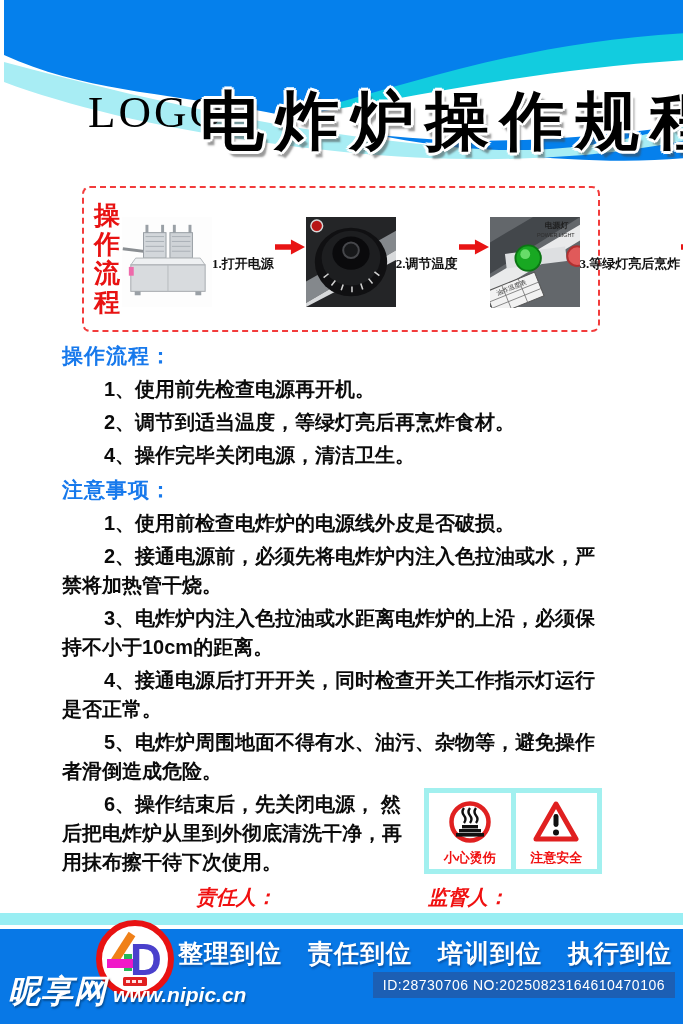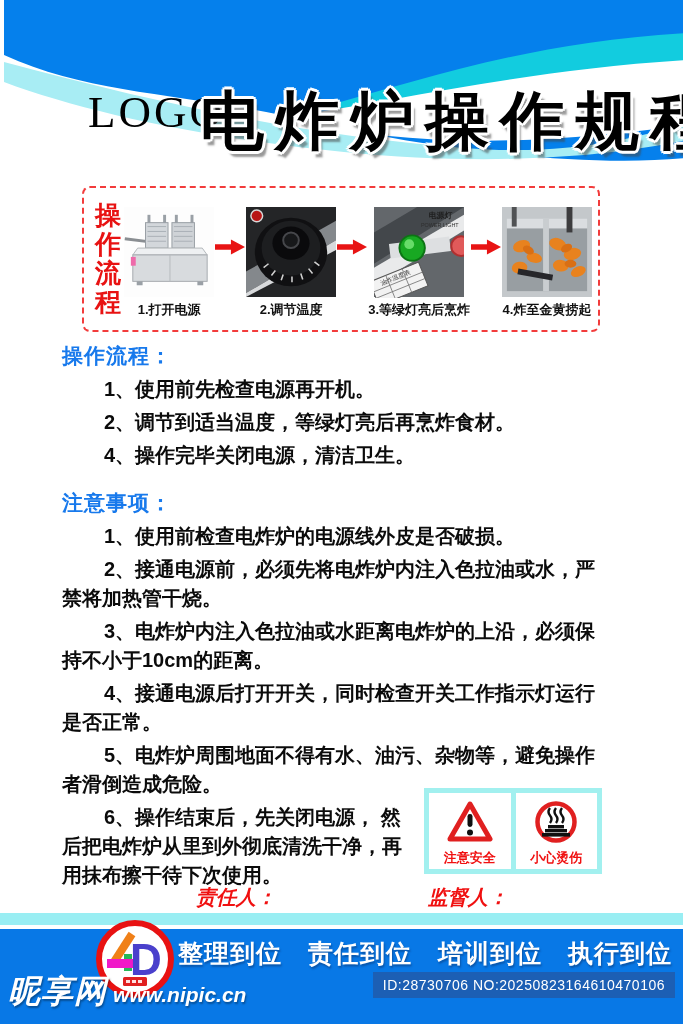--- a/index.html
+++ b/index.html
@@ -25,28 +25,28 @@
   
   .flow-box{
     position:absolute;left:82px;top:186px;width:518px;height:146px;
     border:2px dashed #f23c3c;border-radius:8px;background:#fff;
     display:flex;align-items:center;padding:4px 6px;box-sizing:border-box;
   }
   .flow-side-label{
     width:30px;font-size:26px;line-height:29px;font-weight:900;color:#e81212;
     word-break:break-all;text-align:center;margin:0 2px 0 4px;
   }
-  .flow-step{display:flex;flex-direction:column;align-items:center;margin-top:6px;}
+  .flow-step{display:flex;flex-direction:row;align-items:center;margin-top:6px;}
   .flow-img{width:90px;height:92px;overflow:hidden;}
-  .flow-caption{font-size:13px;font-weight:700;color:#111;white-space:nowrap;margin-top:3px;}
+  .flow-caption{font-size:13px;font-weight:700;color:#111;white-space:nowrap;margin-top:3px;font-family:Liberation Serif, serif;}
   .flow-arrow{margin:0 1px 20px 1px;}
   
   .content{position:absolute;left:62px;top:342px;width:548px;color:#0b0b0b;}
   .sec-heading{font-size:21px;font-weight:800;color:#1779ec;margin:0 0 5px 0;letter-spacing:1px;}
-  .sec-heading.second{margin-top:19px;}
+  .sec-heading.second{margin-top:6px;}
   .body-p{font-size:20px;font-weight:700;line-height:29px;margin:0 0 4px 0;text-indent:42px;}
   .notice-row{display:flex;}
   .notice-row .narrow{width:354px;}
   
   .warn-box{
     position:absolute;left:424px;top:788px;width:178px;height:86px;background:#a2f0ef;
     display:flex;padding:5px;box-sizing:border-box;gap:5px;
   }
   .warn-cell{
     background:#fff;flex:1;display:flex;flex-direction:column;align-items:center;
@@ -222,43 +222,43 @@
     <p class="body-p">4、接通电源后打开开关，同时检查开关工作指示灯运行是否正常。</p>
     <p class="body-p">5、电炸炉周围地面不得有水、油污、杂物等，避免操作者滑倒造成危险。</p>
     <div class="notice-row">
       <p class="body-p narrow">6、操作结束后，先关闭电源， 然后把电炸炉从里到外彻底清洗干净，再用抹布擦干待下次使用。</p>
     </div>
   </div>
 
   <div class="warn-box">
     <div class="warn-cell">
       <span>
-        <svg width="48" height="44" viewBox="0 0 48 44">
-          <path d="M24 4 L44 39 L4 39 Z" fill="#fff" stroke="#e02020" stroke-width="5" stroke-linejoin="round"></path>
-          <rect x="21.5" y="14" width="5" height="13" rx="2.4" fill="#101010"></rect>
-          <circle cx="24" cy="32.5" r="3" fill="#101010"></circle>
-        </svg>
-      </span>
-      <span class="warn-label">注意安全</span>
-    </div>
-    <div class="warn-cell">
-      <span>
         <svg width="46" height="44" viewBox="0 0 46 44">
           <circle cx="23" cy="22" r="18.5" fill="#fff" stroke="#e02020" stroke-width="4.5"></circle>
           <g stroke="#101010" stroke-width="2.4" fill="none">
             <path d="M17 8 q-3 4 0 7.5 q3 3.5 0 7.5"></path>
             <path d="M23 8 q-3 4 0 7.5 q3 3.5 0 7.5"></path>
             <path d="M29 8 q-3 4 0 7.5 q3 3.5 0 7.5"></path>
           </g>
           <rect x="15" y="25" width="16" height="3.4" fill="#101010"></rect>
           <rect x="12" y="29" width="22" height="3.4" fill="#101010"></rect>
           <rect x="9" y="33" width="28" height="3.6" fill="#101010"></rect>
         </svg>
       </span>
       <span class="warn-label">小心烫伤</span>
+    </div>
+    <div class="warn-cell">
+      <span>
+        <svg width="48" height="44" viewBox="0 0 48 44">
+          <path d="M24 4 L44 39 L4 39 Z" fill="#fff" stroke="#e02020" stroke-width="5" stroke-linejoin="round"></path>
+          <rect x="21.5" y="14" width="5" height="13" rx="2.4" fill="#101010"></rect>
+          <circle cx="24" cy="32.5" r="3" fill="#101010"></circle>
+        </svg>
+      </span>
+      <span class="warn-label">注意安全</span>
     </div>
   </div>
 
   <div class="sig-row">
     <span class="sig responsible">责任人：</span>
     <span class="sig supervisor">监督人：</span>
   </div>
 
   <div class="footer-band"></div>
   <div class="footer-blue"></div>

